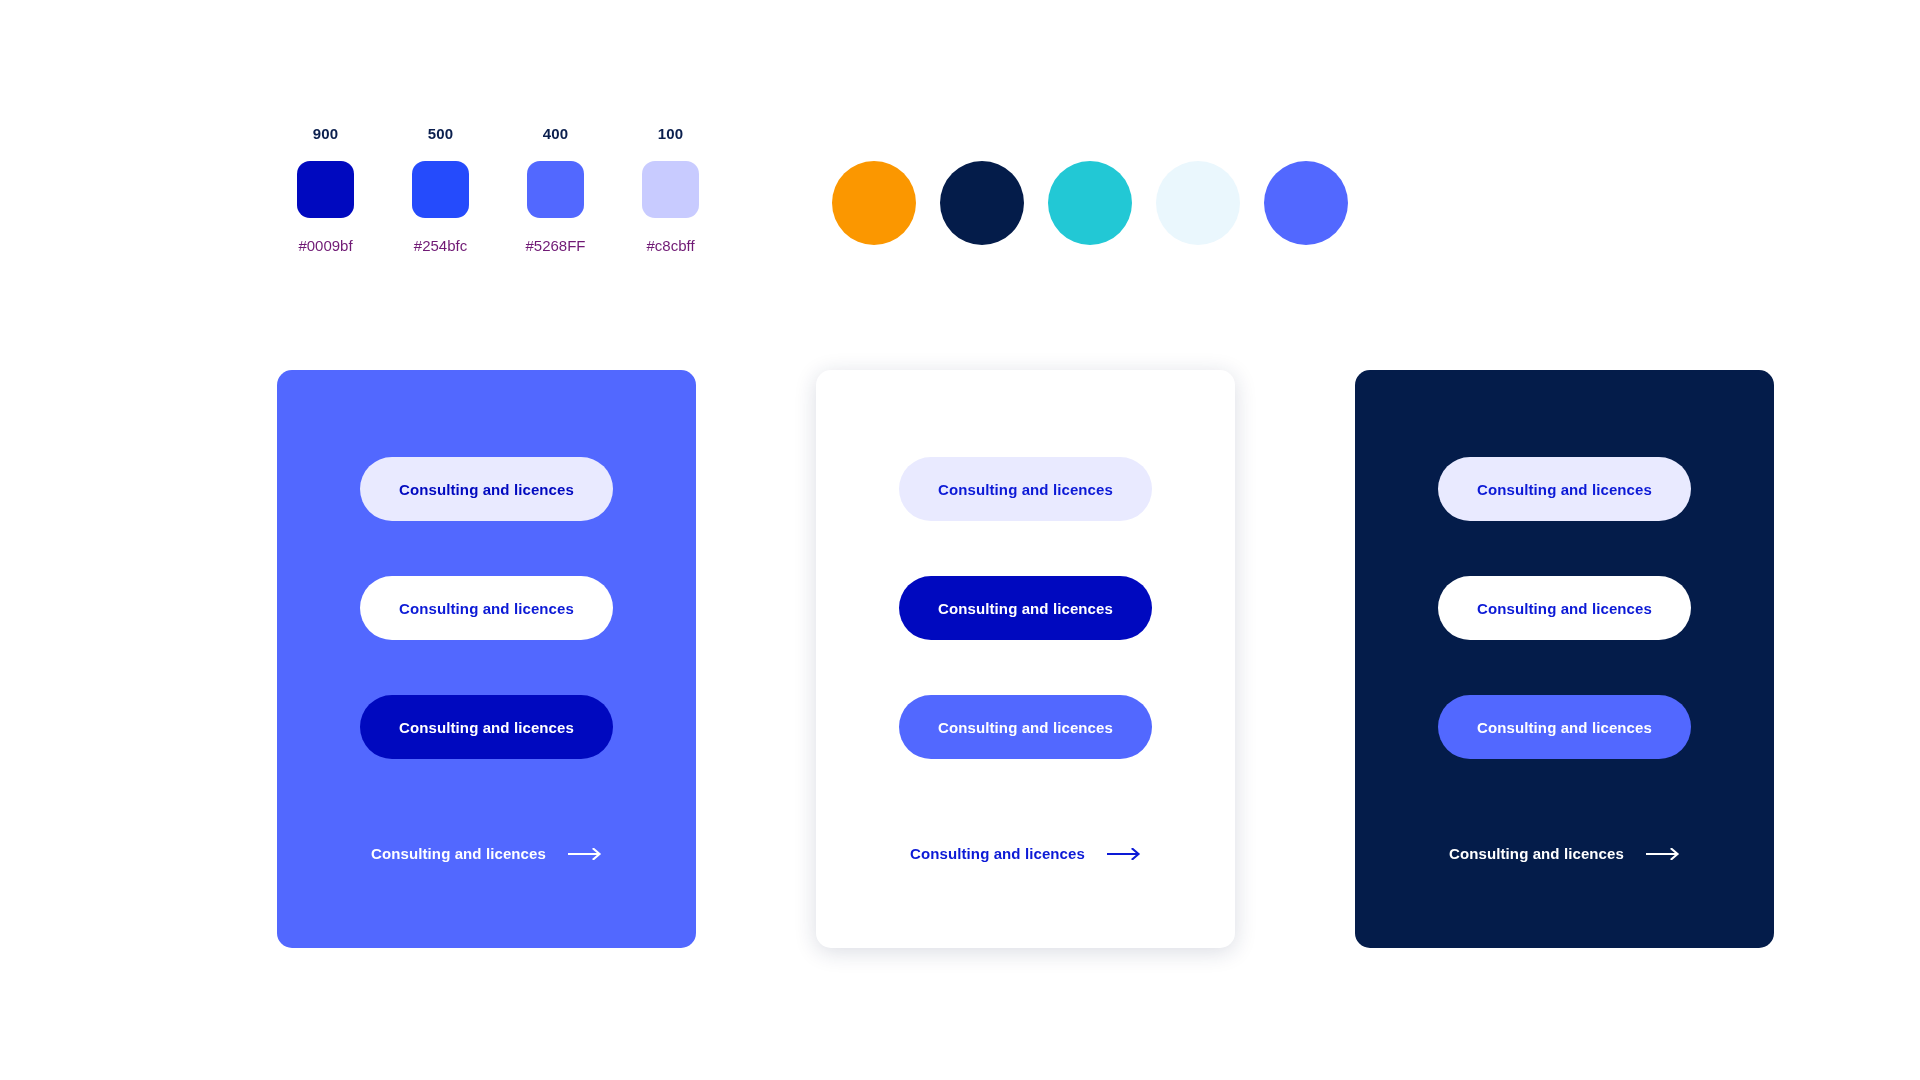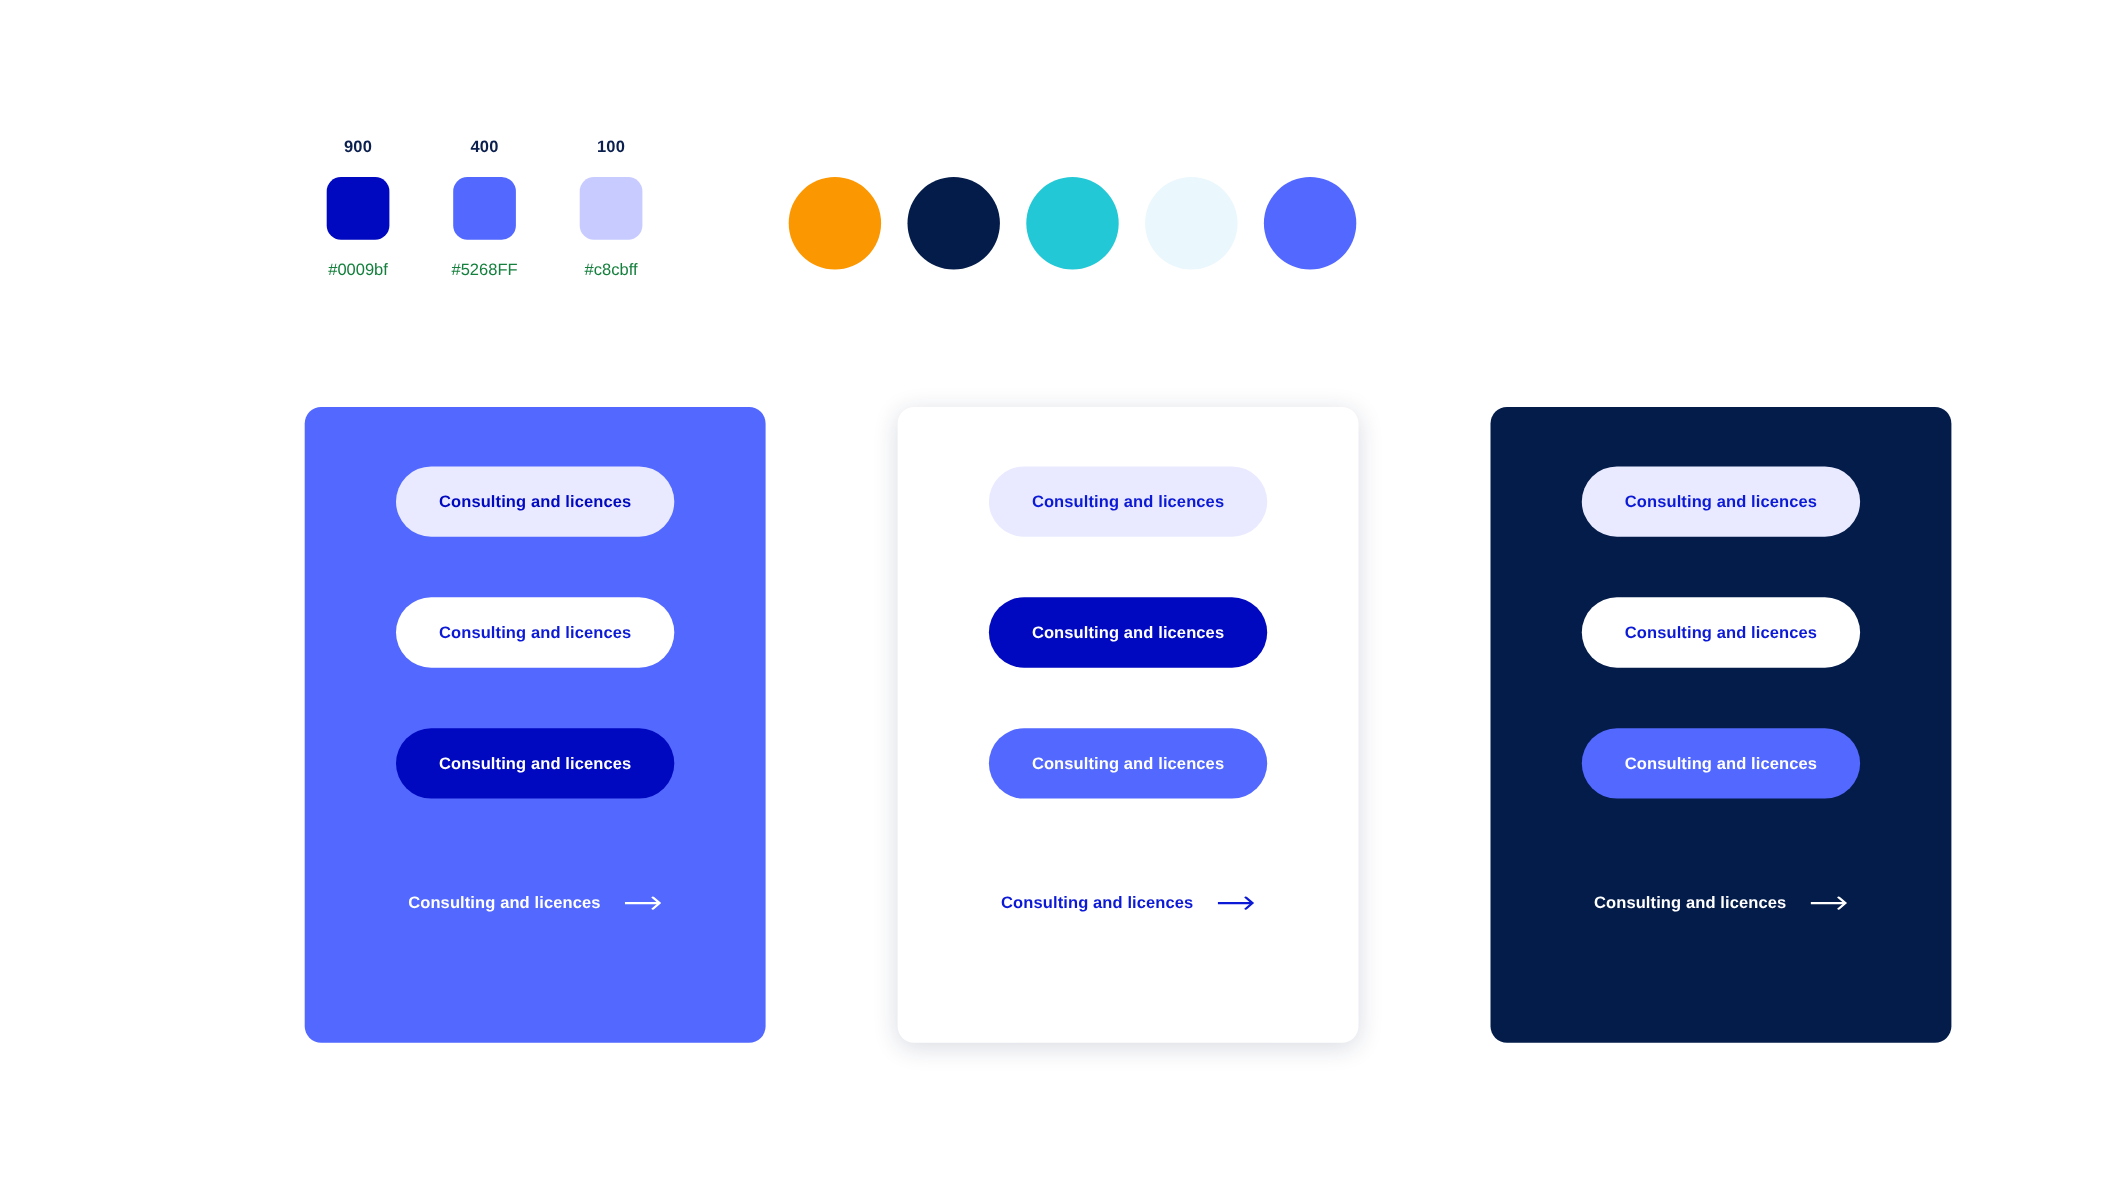--- a/index.html
+++ b/index.html
@@ -46,21 +46,21 @@
   }
   .swatch-chip {
     width: 57px;
     height: 57px;
     border-radius: 13px;
   }
   .swatch-hex {
     margin-top: 20px;
     font-size: 15px;
     font-weight: normal;
-    color: #15803d;
+    color: #701a75;
     line-height: 1;
     white-space: nowrap;
   }
 
   
   .circle-list {
     display: flex;
     align-items: center;
     margin-left: 84px;
     margin-top: 35px;
@@ -83,21 +83,21 @@
   }
   .card {
     width: 419px;
     height: 578px;
     border-radius: 15px;
     margin-right: 120px;
     display: flex;
     flex-direction: column;
     align-items: center;
     box-sizing: border-box;
-    padding-top: 54px;
+    padding-top: 87px;
   }
   .card:last-child { margin-right: 0; }
   .card-shadow {
     box-shadow: 0 4px 22px rgba(24, 35, 80, 0.16);
   }
 
   .btn {
     width: 253px;
     height: 64px;
     border: none;
@@ -138,20 +138,25 @@
 </style>
 </head>
 <body>
 
 <section id="palette-section">
   <div class="swatch-list">
       <div class="swatch">
         <div class="swatch-level">900</div>
         <div class="swatch-chip" style="background: rgb(0, 9, 191);"></div>
         <div class="swatch-hex">#0009bf</div>
+      </div>
+      <div class="swatch">
+        <div class="swatch-level">500</div>
+        <div class="swatch-chip" style="background: rgb(37, 75, 252);"></div>
+        <div class="swatch-hex">#254bfc</div>
       </div>
       <div class="swatch">
         <div class="swatch-level">400</div>
         <div class="swatch-chip" style="background: rgb(82, 104, 255);"></div>
         <div class="swatch-hex">#5268FF</div>
       </div>
       <div class="swatch">
         <div class="swatch-level">100</div>
         <div class="swatch-chip" style="background: rgb(200, 203, 255);"></div>
         <div class="swatch-hex">#c8cbff</div>

